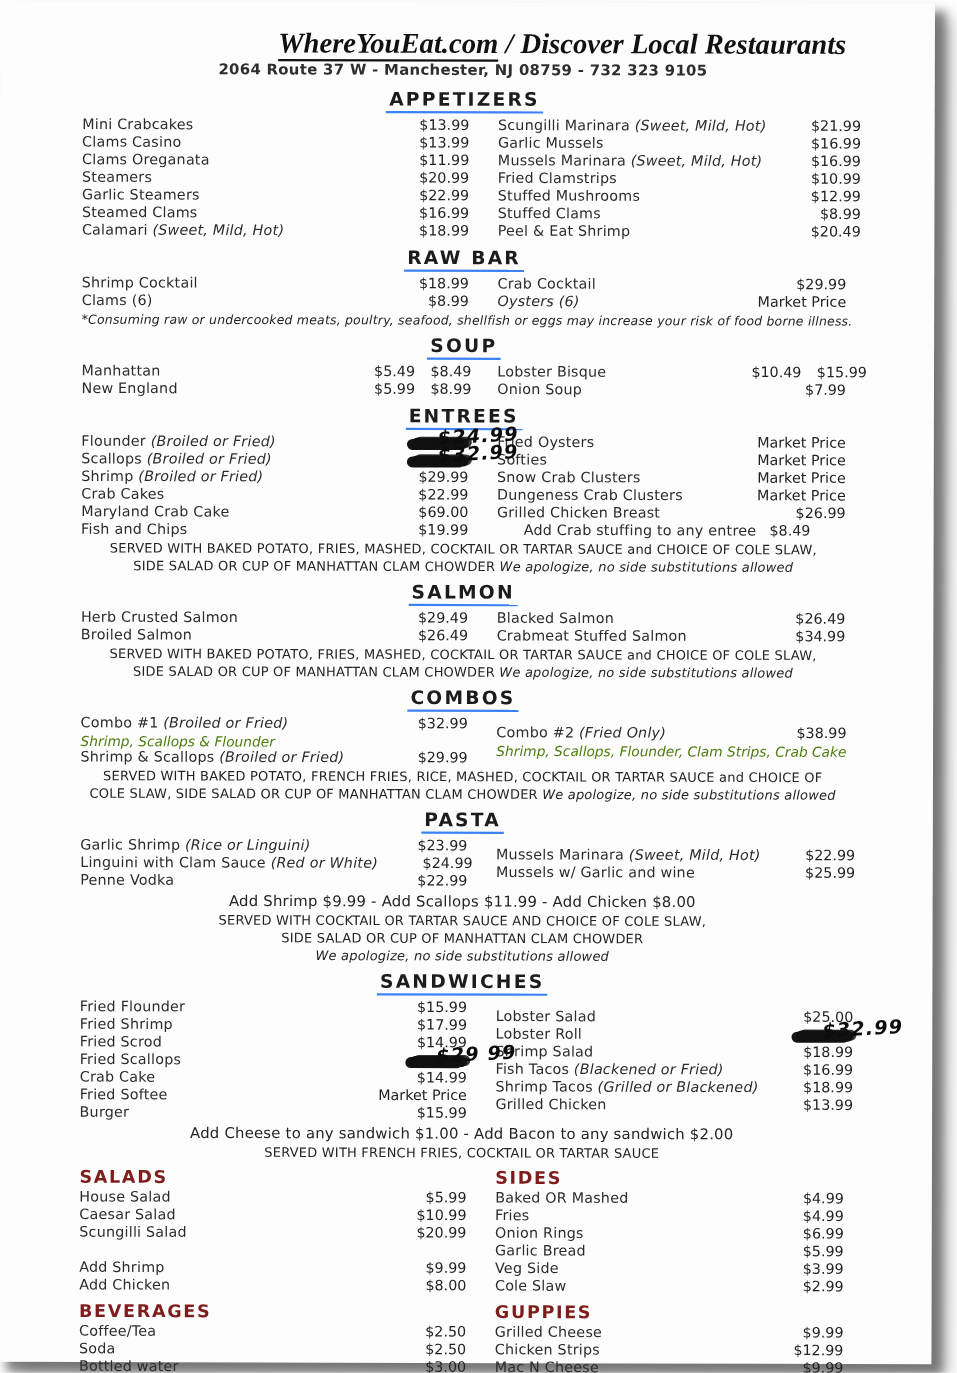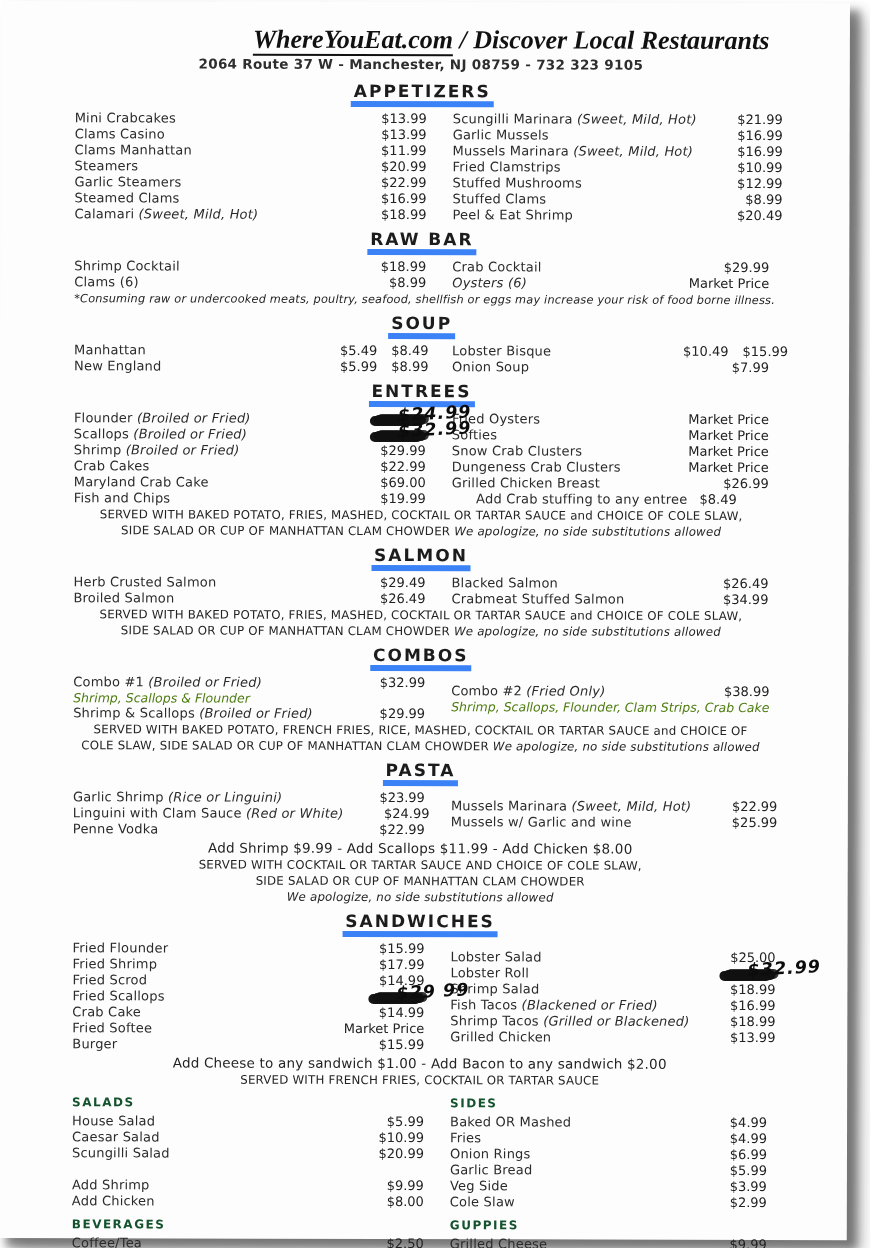--- a/index.html
+++ b/index.html
@@ -27,28 +27,28 @@
     font-size:13.5px;font-weight:bold;letter-spacing:0.3px;color:#2e2e2e;
   }
   
   .menu{padding:6px 80px 0 74px;}
   .section{margin-bottom:6px;}
   .sec-head{
     text-align:center;margin:3px 0 4px 0;
   }
   .sec-head span{
     display:inline-block;font-size:17px;font-weight:bold;letter-spacing:2px;
-    color:#1c1c1c;border-bottom:6px solid #3b82f6;padding:0 3px 0 3px;
+    color:#1c1c1c;border-bottom:2px solid #3b82f6;padding:0 3px 0 3px;
   }
   .cols{display:flex;gap:26px;}
   .col{display:flex;flex-direction:column;justify-content:center;}
   .col.left{width:352px;flex:none;}
   .col.right{flex:1;}
   .col-heading{
-    font-size:12px;font-weight:bold;letter-spacing:1.5px;color:#14532d;
+    font-size:16px;font-weight:bold;letter-spacing:1.5px;color:#7f1d1d;
     margin-bottom:2px;line-height:18px;
   }
   .row{
     display:flex;align-items:baseline;line-height:16px;font-size:13px;
     position:relative;
   }
   .row .nm{flex:1;color:#2b2b2b;letter-spacing:0.2px;white-space:nowrap;}
   .row .nm .q{font-style:italic;}
   .row .nm.it{font-style:italic;}
   .row .pr{
@@ -97,21 +97,21 @@
           <div class="col left">
             <div class="row">
               <span class="nm">Mini Crabcakes</span>
               <span class="pr">$13.99</span>
             </div>
             <div class="row">
               <span class="nm">Clams Casino</span>
               <span class="pr">$13.99</span>
             </div>
             <div class="row">
-              <span class="nm">Clams Manhattan</span>
+              <span class="nm">Clams Oreganata</span>
               <span class="pr">$11.99</span>
             </div>
             <div class="row">
               <span class="nm">Steamers</span>
               <span class="pr">$20.99</span>
             </div>
             <div class="row">
               <span class="nm">Garlic Steamers</span>
               <span class="pr">$22.99</span>
             </div>

